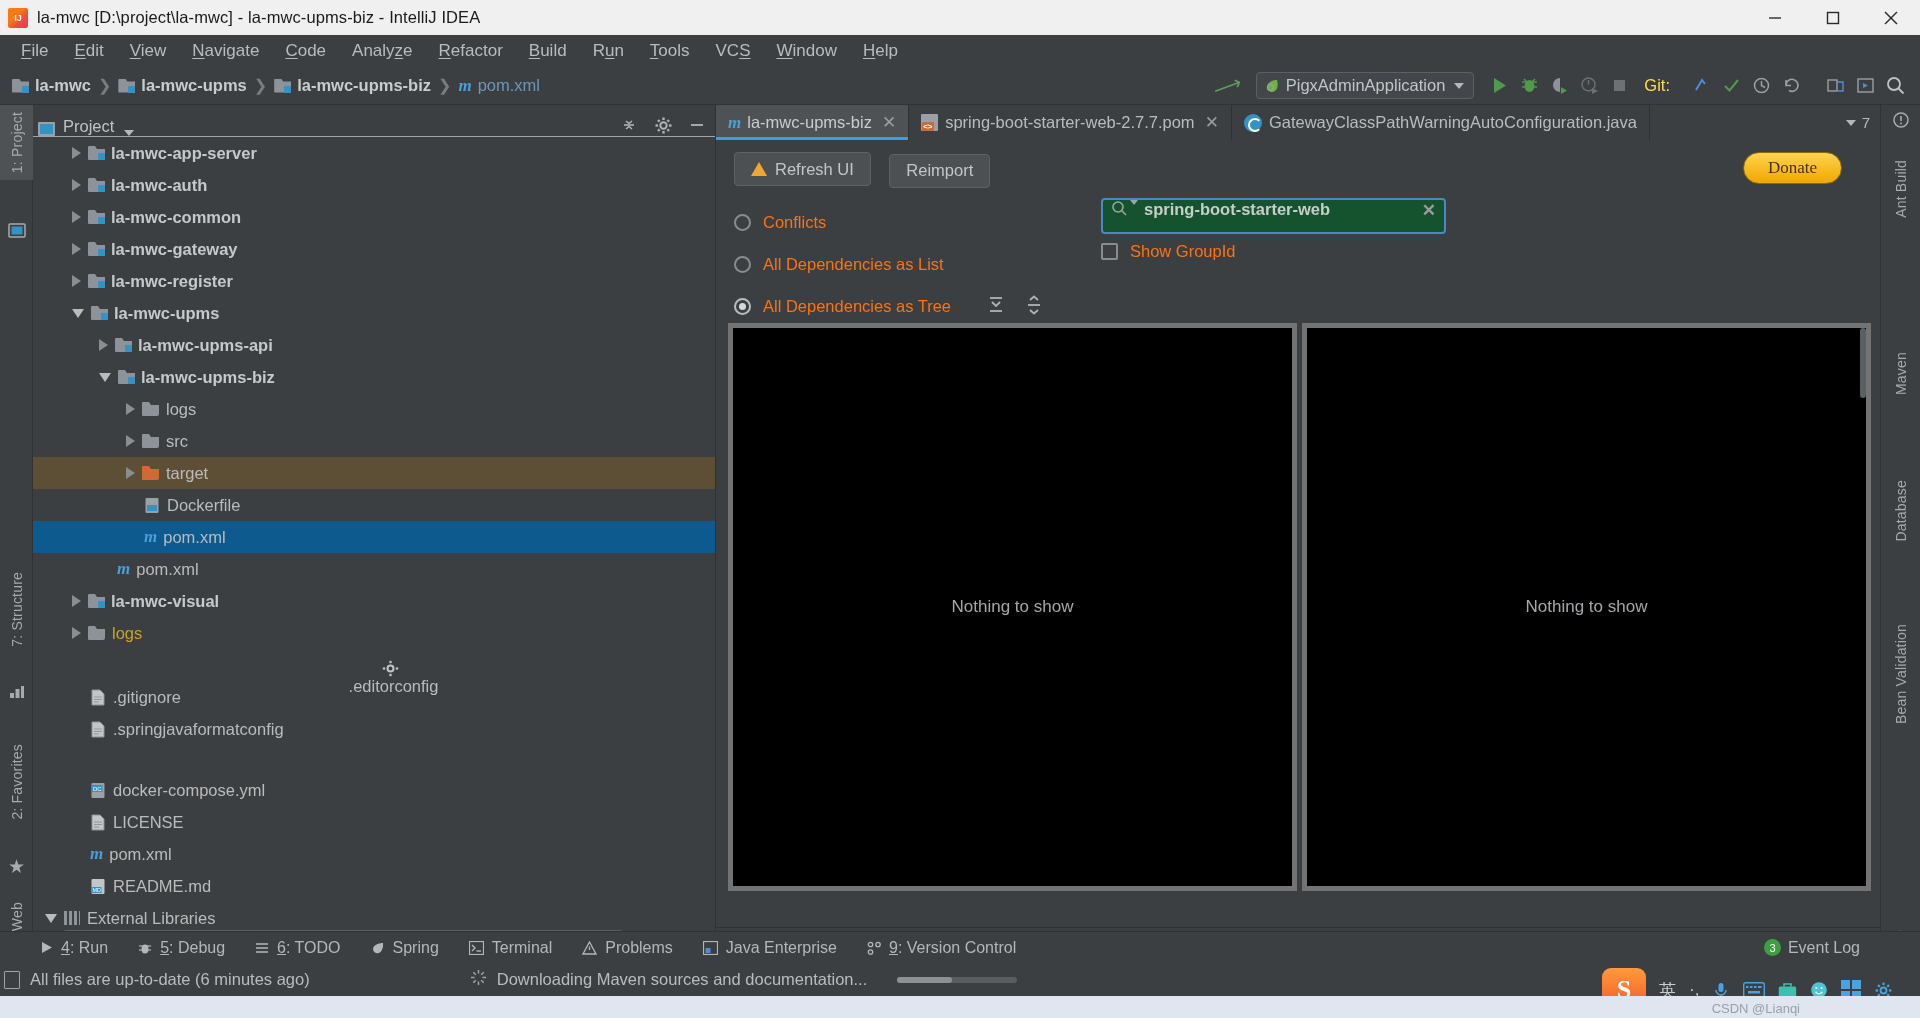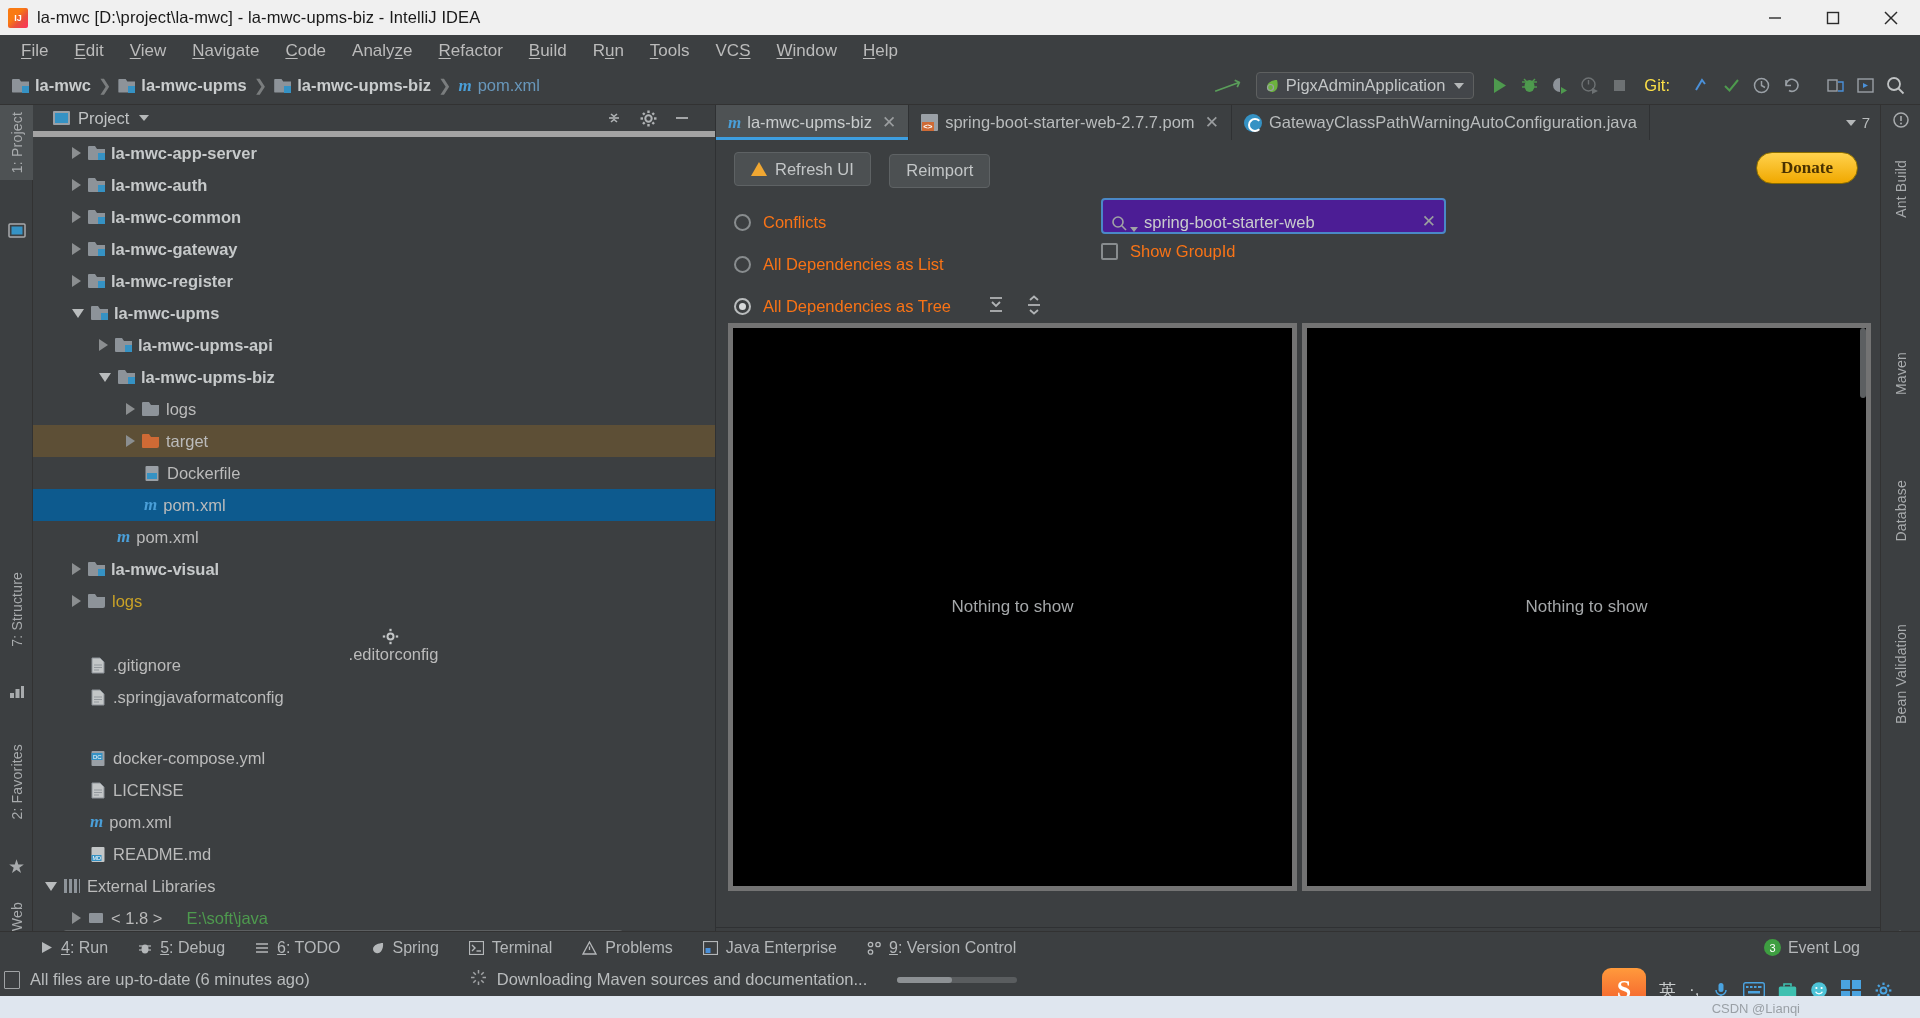--- a/index.html
+++ b/index.html
@@ -116,22 +116,22 @@
     padding: 7px 0; letter-spacing: 0.2px;
   }
   .stripe-btn.active { background: #4e5254; }
 
   
   #projpanel {
     position: absolute; top: 105px; left: 33px; width: 682px; height: 858px;
     background: #3c3f41;
   }
   #proj-head {
-    height: 32px; display: flex; align-items: center; padding: 0 20px;
-    border-bottom: 6px solid #a3a3a3;
+    height: 32px; display: flex; align-items: flex-end; padding: 0 5px;
+    border-bottom: 1px solid #a3a3a3;
   }
   .proj-ico {
     width: 17px; height: 14px; border: 2px solid #9aa0a6; background: #3592c4;
     margin-right: 8px; flex: none; border-radius: 1px;
   }
   #proj-head .ph-title { font-size: 16.5px; color: #c0c3c4; }
   #proj-head .ph-right { margin-left: auto; display: flex; align-items: center; gap: 12px; padding-right: 2px; }
   .ph-btn { color: #b0b3b5; display: flex; align-items: center; justify-content: center; width: 22px; height: 22px; }
 
   #tree { position: absolute; top: 32px; left: 0; width: 682px; height: 790px; overflow: hidden; }
@@ -208,23 +208,23 @@
   .btn {
     display: inline-flex; align-items: center; justify-content: center;
     background: #4c5052; border: 1px solid #5e6264; border-radius: 4px;
     color: #c3c6c7; font-size: 16.5px; height: 34px; padding: 0 16px; margin-right: 14px;
   }
   .warn-tri {
     width: 0; height: 0; border-left: 8px solid transparent; border-right: 8px solid transparent;
     border-bottom: 14px solid #f0a732; margin-right: 8px; position: relative; flex: none;
   }
   .donate {
-    position: absolute; right: 22px; top: 12px;
+    position: absolute; right: 38px; top: 12px;
     background: linear-gradient(#ffd24d, #f0a800); border: 1px solid #8a6d00;
-    border-radius: 16px; padding: 5px 24px; color: #4a3200; font-weight: bold;
+    border-radius: 16px; padding: 5px 24px; color: #4a3200; font-weight: normal;
     font-size: 17px; font-family: "Liberation Serif", serif;
   }
 
   #mv-options { padding: 14px 0 0 18px; position: relative; }
   .opt-row { display: flex; align-items: center; height: 42px; }
   .radio {
     width: 17px; height: 17px; border-radius: 50%; border: 2px solid #888c8e;
     margin-right: 12px; flex: none; position: relative; background: #3c3f41;
   }
   .radio.on { border-color: #b9bcbd; }
@@ -232,22 +232,22 @@
     content: ""; position: absolute; left: 3px; top: 3px; width: 7px; height: 7px;
     border-radius: 50%; background: #d6d9da;
   }
   .opt-label { font-size: 16.5px; color: #f97316; white-space: nowrap; }
   .checkbox {
     width: 17px; height: 17px; border: 2px solid #888c8e; margin-right: 12px;
     flex: none; background: #3c3f41; border-radius: 2px;
   }
   #searchbox {
     position: absolute; left: 385px; top: 10px; width: 345px; height: 36px;
-    background: #4c1d95; border: 2px solid #4a88c7; border-radius: 4px;
-    display: flex; align-items: flex-end; padding: 0 8px;
+    background: #14532d; border: 2px solid #4a88c7; border-radius: 4px;
+    display: flex; align-items: flex-start; padding: 0 8px; font-weight: bold;
   }
   #searchbox .sb-text { font-size: 16.5px; color: #c9cccd; margin-left: 6px; flex: 1; }
   #searchbox .sb-clear { color: #9a9d9f; font-size: 17px; }
   .col2 { position: absolute; left: 385px; top: 54px; display: flex; align-items: center; }
   .tree-icons { display: flex; align-items: center; gap: 18px; margin-left: 35px; }
 
   #mv-content {
     position: absolute; left: 12px; top: 218px; width: 1143px; height: 568px;
     display: flex; gap: 5px;
   }
@@ -637,20 +637,25 @@
         <span class="mod-icon">
           <span class="f-back"></span>
           <span class="f-badge"></span>
         </span>
         <span class="tlabel">la-mwc-upms-biz</span>
       </div>
       <div class="trow" style="padding-left: 93px;">
         <span class="arrow right"></span>
         <span class="plain-folder"></span>
         <span class="tlabel">logs</span>
+      </div>
+      <div class="trow" style="padding-left: 93px;">
+        <span class="arrow right"></span>
+        <span class="plain-folder"></span>
+        <span class="tlabel">src</span>
       </div>
       <div class="trow sel-olive" style="padding-left: 93px;">
         <span class="arrow right"></span>
         <span class="plain-folder orange"></span>
         <span class="tlabel">target</span>
       </div>
       <div class="trow" style="padding-left: 93px;">
         <span class="arrow none"></span>
         <span class="file-ico"><svg width="16" height="17" viewBox="0 0 16 17">
             <rect x="1.5" y="1" width="13" height="15" fill="#9aa0a6" rx="1"></rect>

